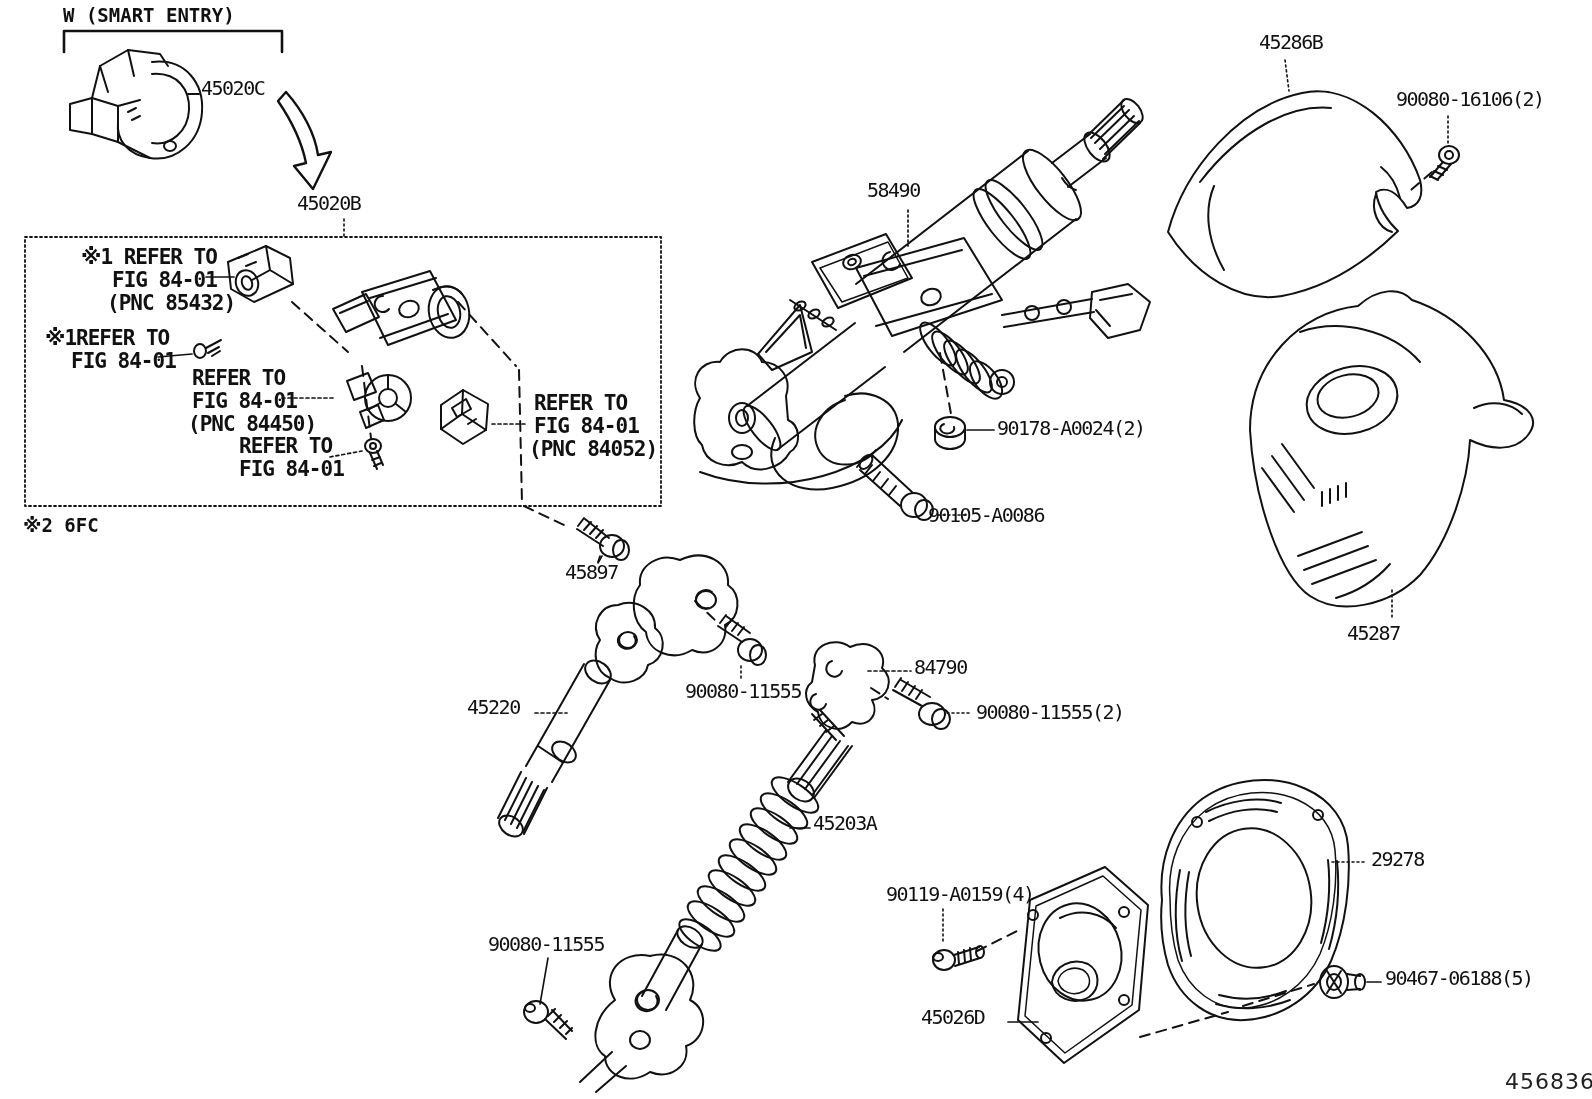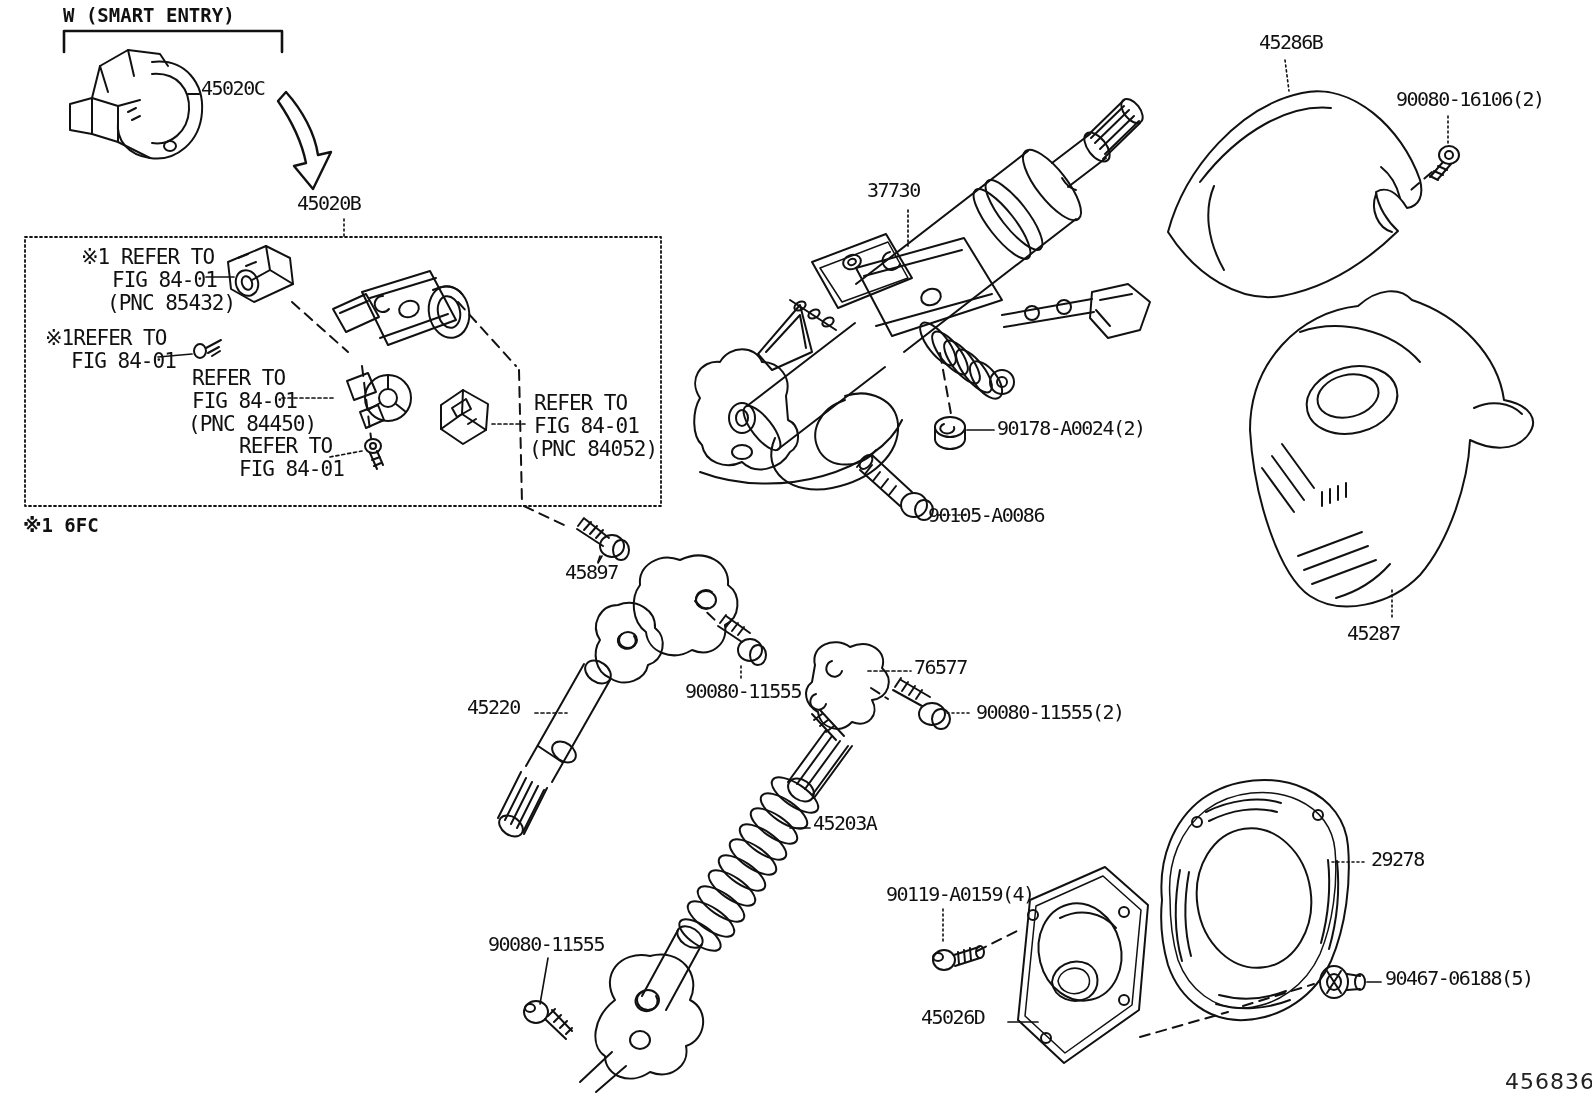--- a/index.html
+++ b/index.html
@@ -1,20 +1,20 @@
 <!DOCTYPE html>
 <html><head>
 <meta charset="utf-8">
 <style>
   html,body{margin:0;padding:0;background:#fff;}
   #stage{position:relative;width:1592px;height:1099px;background:#ffffff;overflow:hidden;
          font-family:"DejaVu Sans Mono","DejaVu Sans",monospace;color:#111;}
   #art{position:absolute;left:0;top:0;}
   .lbl{position:absolute;font-size:20px;font-weight:normal;letter-spacing:-1.5px;white-space:nowrap;line-height:1;}
-  .note{position:absolute;font-size:21px;font-weight:normal;letter-spacing:-1px;white-space:nowrap;line-height:1;}
+  .note{position:absolute;font-size:21px;font-weight:bold;letter-spacing:-1px;white-space:nowrap;line-height:1;}
   .cap{position:absolute;font-size:19px;font-weight:bold;letter-spacing:0;white-space:nowrap;line-height:1;}
   .code{position:absolute;font-size:22px;font-weight:normal;letter-spacing:1px;
         font-family:"DejaVu Sans","Liberation Sans",sans-serif;color:#222;white-space:nowrap;line-height:1;}
 </style>
 </head>
 <body>
 
 <div id="stage">
 
 <svg id="art" width="1592" height="1099" viewBox="0 0 1592 1099" fill="none" stroke="#111" stroke-width="2" stroke-linecap="round" stroke-linejoin="round">
@@ -370,32 +370,32 @@
   <div class="note" style="left:192px;top:391px">FIG 84-01</div>
   <div class="note" style="left:188px;top:414px">(PNC 84450)</div>
 
   <div class="note" style="left:239px;top:436px">REFER TO</div>
   <div class="note" style="left:239px;top:459px">FIG 84-01</div>
 
   <div class="note" style="left:534px;top:393px">REFER TO</div>
   <div class="note" style="left:534px;top:416px">FIG 84-01</div>
   <div class="note" style="left:529px;top:439px">(PNC 84052)</div>
 
-  <div class="cap" style="left:23px;top:516px">※1 6FC</div>
+  <div class="cap" style="left:23px;top:516px">※2 6FC</div>
 
   <div class="lbl" style="left:565px;top:562px">45897</div>
-  <div class="lbl" style="left:867px;top:180px">37730</div>
+  <div class="lbl" style="left:867px;top:180px">58490</div>
   <div class="lbl" style="left:997px;top:418px">90178-A0024(2)</div>
   <div class="lbl" style="left:928px;top:505px">90105-A0086</div>
   <div class="lbl" style="left:1259px;top:32px">45286B</div>
   <div class="lbl" style="left:1396px;top:89px">90080-16106(2)</div>
   <div class="lbl" style="left:1347px;top:623px">45287</div>
   <div class="lbl" style="left:467px;top:697px">45220</div>
   <div class="lbl" style="left:685px;top:681px">90080-11555</div>
-  <div class="lbl" style="left:914px;top:657px">76577</div>
+  <div class="lbl" style="left:914px;top:657px">84790</div>
   <div class="lbl" style="left:976px;top:702px">90080-11555(2)</div>
   <div class="lbl" style="left:813px;top:813px">45203A</div>
   <div class="lbl" style="left:488px;top:934px">90080-11555</div>
   <div class="lbl" style="left:886px;top:884px">90119-A0159(4)</div>
   <div class="lbl" style="left:921px;top:1007px">45026D</div>
   <div class="lbl" style="left:1371px;top:849px">29278</div>
   <div class="lbl" style="left:1385px;top:968px">90467-06188(5)</div>
 
   <div class="code" style="left:1505px;top:1071px">456836B</div>
 </div>

